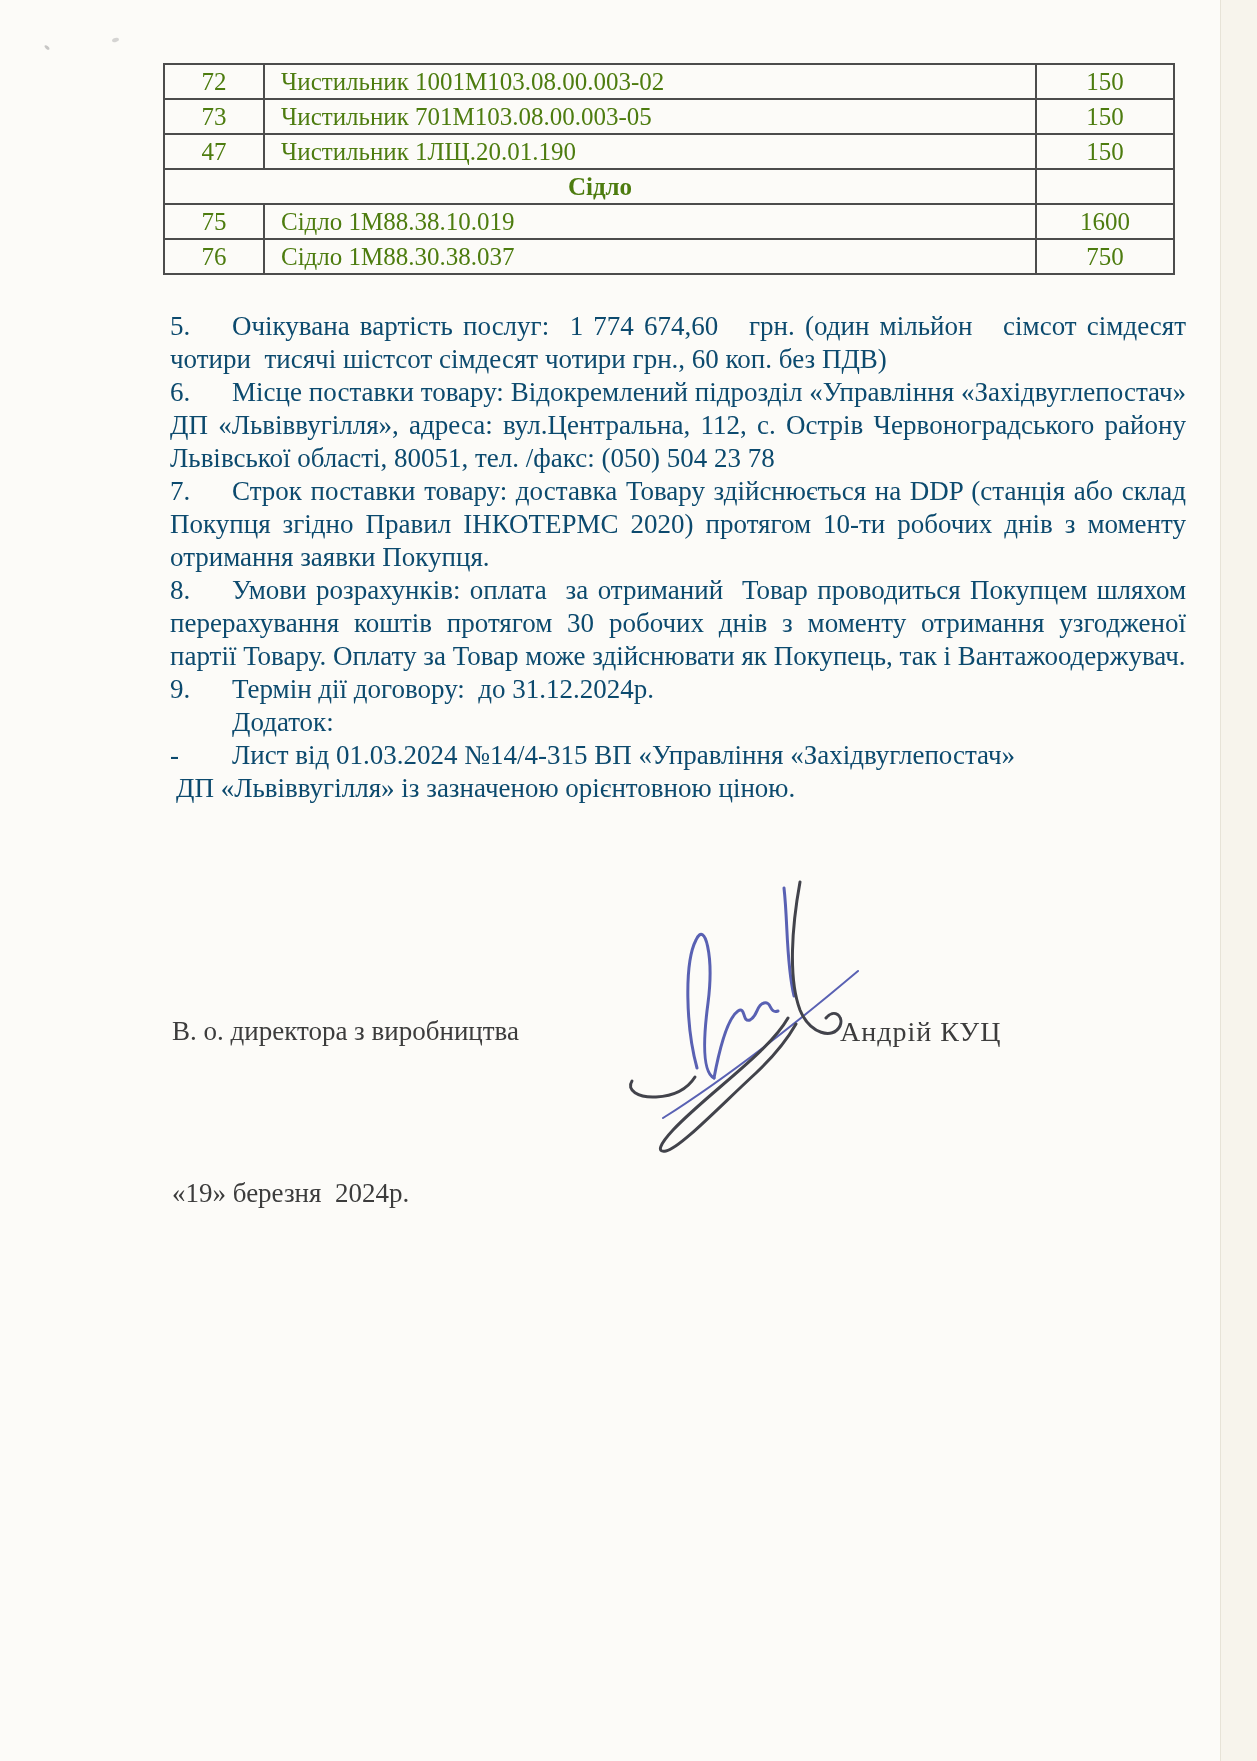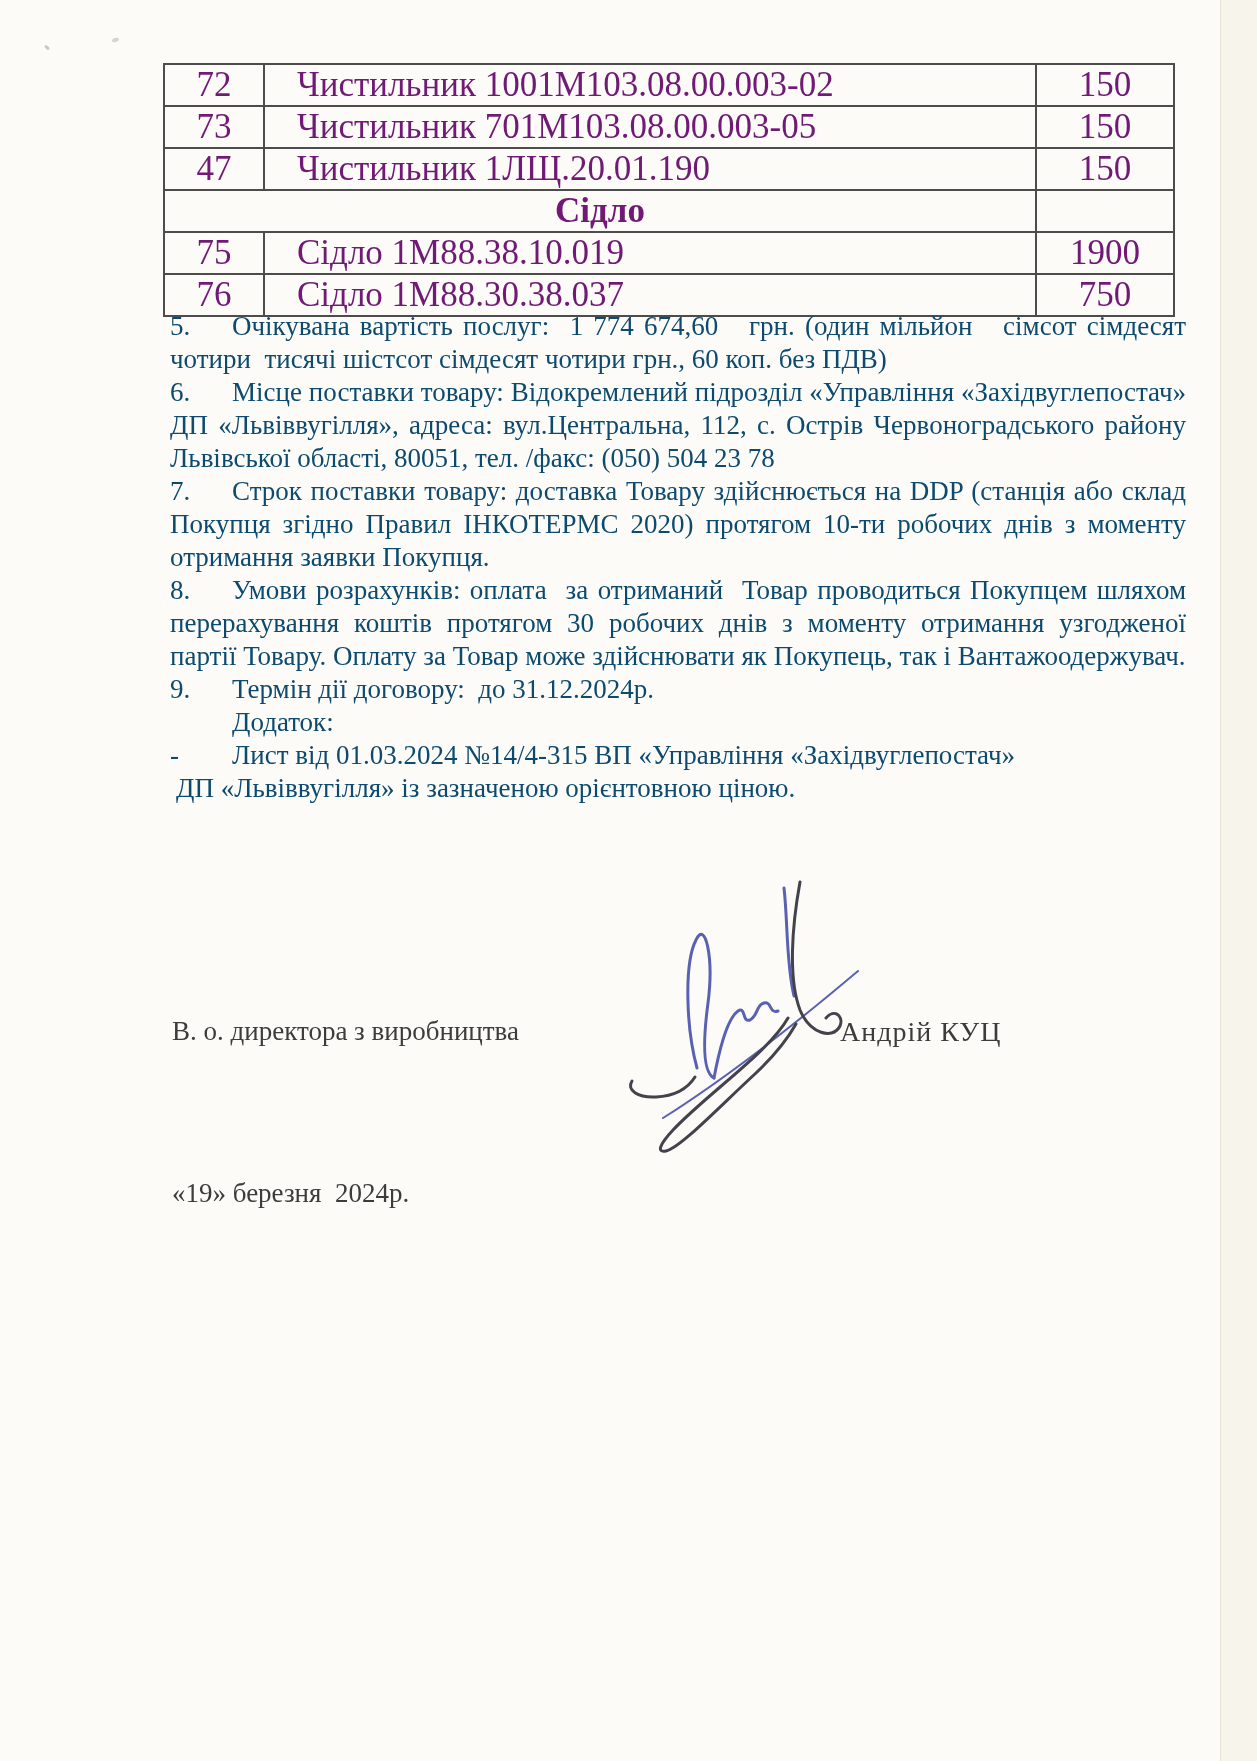--- a/index.html
+++ b/index.html
@@ -20,31 +20,31 @@
   }
   
   .speckle{position:absolute;background:#9b9b9b;opacity:.55;border-radius:50%;}
   .speckle.s1{left:44px;top:46px;width:6px;height:3px;transform:rotate(40deg);}
   .speckle.s2{left:112px;top:38px;width:7px;height:4px;transform:rotate(-15deg);opacity:.4;}
 
   
   .items-table{
     position:absolute;left:163px;top:63px;width:1010px;
     border-collapse:collapse;table-layout:fixed;
-    font-size:35px;color:#701a75;
+    font-size:25px;color:#4d7c0f;
   }
   .items-table td{
     border:2px solid #4c4c4c;height:33px;padding:0 4px;
     overflow:hidden;white-space:nowrap;
   }
   .items-table col.w-num{width:100px;}
   .items-table col.w-name{width:772px;}
   .items-table col.w-qty{width:138px;}
   td.c-num{text-align:center;}
-  td.c-name{padding-left:32px;}
+  td.c-name{padding-left:16px;}
   td.c-qty{text-align:center;}
   td.c-group{text-align:center;font-weight:bold;}
 
   
   .body-text{
     position:absolute;left:170px;top:310px;width:1016px;
     font-size:27px;line-height:33px;color:#0c4a6e;
   }
   .para{margin:0;text-align:justify;}
   .para .marker{display:inline-block;width:62px;}
@@ -89,21 +89,21 @@
           <td class="c-name">Чистильник 1ЛЩ.20.01.190</td>
           <td class="c-qty">150</td>
         </tr>
         <tr>
           <td class="c-group" colspan="2">Сідло</td>
           <td class="c-qty"></td>
         </tr>
         <tr>
           <td class="c-num">75</td>
           <td class="c-name">Сідло 1М88.38.10.019</td>
-          <td class="c-qty">1900</td>
+          <td class="c-qty">1600</td>
         </tr>
         <tr>
           <td class="c-num">76</td>
           <td class="c-name">Сідло 1М88.30.38.037</td>
           <td class="c-qty">750</td>
         </tr>
       </tbody>
   </table>
 
   <div class="body-text">

